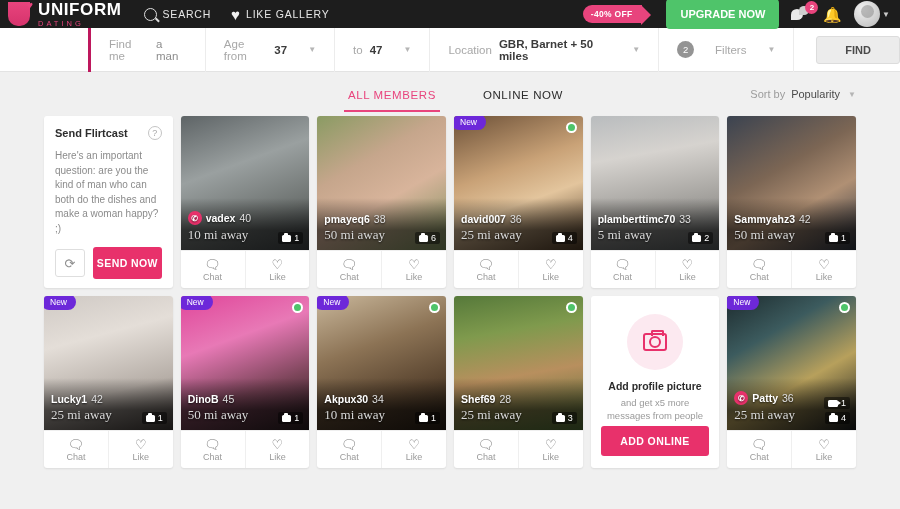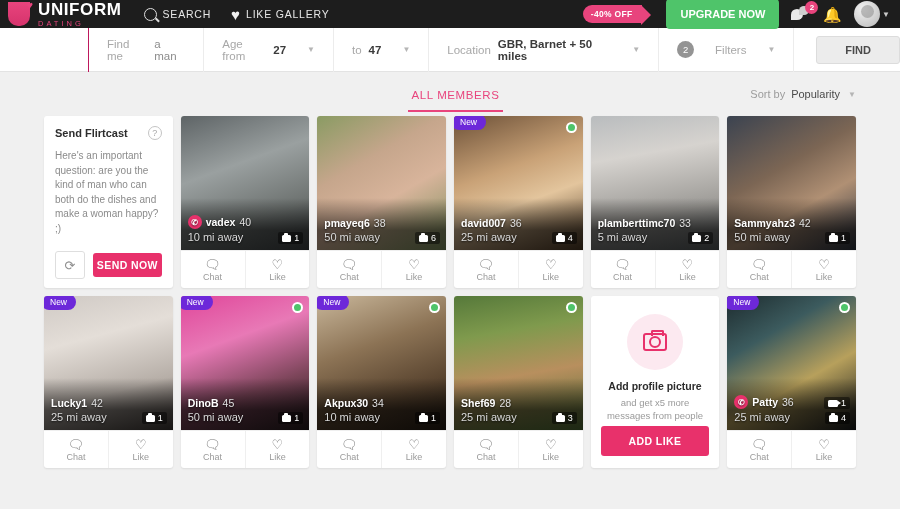--- a/index.html
+++ b/index.html
@@ -87,21 +87,21 @@
 
   
   .searchbar {
     height: 44px; background:#fff; border-bottom:1px solid #e3e3e3;
     display:flex; align-items:center; padding-left: 88px;
   }
   .sfield {
     display:flex; align-items:center; height:44px; padding: 0 18px;
     border-right: 1px solid #ececec; gap:7px; cursor:pointer;
   }
-  .sfield:first-child { border-left:1px solid #be185d; }
+  .sfield:first-child { border-left:3px solid #be185d; }
   .slabel { color:#a8a8a8; font-size:11.5px; }
   .svalue { color:#3b3b3b; font-size:11.5px; font-weight:bold; }
   .svalue.light { font-weight:normal; color:#8d8d8d; }
   .caret { color:#b5b5b5; font-size:8px; margin-left:14px; }
   .caret.tight { margin-left:6px; }
   .filters-count {
     width:17px; height:17px; border-radius:50%; background:#949494; color:#fff;
     font-size:9.5px; display:flex; align-items:center; justify-content:center;
     margin-right:14px;
   }
@@ -158,38 +158,38 @@
     margin-top:auto; display:flex; align-items:center; gap:8px;
     padding: 0 11px 10px;
   }
   .refresh-btn {
     width:30px; height:28px; border:1px solid #dedede; border-radius:3px;
     background:#fff; color:#8e8e8e; font-size:13px; cursor:pointer;
     display:flex; align-items:center; justify-content:center;
   }
   .send-btn {
     flex:1; background:#e8316b; color:#fff; border:none; border-radius:3px;
-    font-size:10.5px; font-weight:bold; letter-spacing:.4px; height:24px; cursor:pointer;
+    font-size:10.5px; font-weight:bold; letter-spacing:.4px; height:32px; cursor:pointer;
     font-family:"Liberation Sans",sans-serif;
   }
 
   
   .photo { position:relative; flex:1; overflow:hidden; }
   .ph-img { position:absolute; inset:0; }
   .ph-overlay {
     position:absolute; left:0; right:0; bottom:0; height:52px;
     background: linear-gradient(180deg, rgba(0,0,0,0) 0%, rgba(0,0,0,.62) 62%);
   }
   .ph-meta { position:absolute; left:7px; bottom:7px; right:7px; }
   .ph-name {
     color:#fff; font-size:10.5px; font-weight:bold; display:flex;
     align-items:center; gap:4px; text-shadow:0 1px 2px rgba(0,0,0,.7);
   }
   .ph-age { font-weight:normal; color:#e0e0e0; }
-  .ph-dist { color:#dadada; font-size:11px; margin-top:2px; text-shadow:0 1px 2px rgba(0,0,0,.7); }
+  .ph-dist { color:#dadada; font-size:13px; margin-top:2px; text-shadow:0 1px 2px rgba(0,0,0,.7);font-family:Liberation Serif, serif; }
   .flirt-dot {
     width:14px; height:14px; border-radius:50%; background:#e8316b;
     display:inline-flex; align-items:center; justify-content:center;
     color:#fff; font-size:8px; flex:0 0 auto;
   }
   .badge-new {
     position:absolute; left:-3px; top:-2px; background:#6d28d9; color:#fff;
     font-size:8.5px; padding:3px 9px 3px 9px; border-radius:9px; z-index:3;
   }
   .online-dot {
@@ -296,21 +296,21 @@
   </div>
 </div>
 
 <div class="searchbar">
   <div class="sfield">
     <span class="slabel">Find me</span>
     <span class="svalue light">a man</span>
   </div>
   <div class="sfield">
     <span class="slabel">Age from</span>
-    <span class="svalue">27</span>
+    <span class="svalue">37</span>
     <span class="caret">▼</span>
   </div>
   <div class="sfield">
     <span class="slabel">to</span>
     <span class="svalue">47</span>
     <span class="caret">▼</span>
   </div>
   <div class="sfield">
     <span class="slabel">Location</span>
     <span class="svalue">GBR, Barnet + 50 miles</span>
@@ -320,20 +320,21 @@
     <span class="filters-count">2</span>
     <span class="slabel">Filters</span>
     <span class="caret">▼</span>
   </div>
   <button class="find-btn">FIND</button>
 </div>
 
 <div class="tabs-wrap">
   <div class="tabs">
     <div class="tab active">ALL MEMBERS</div>
+    <div class="tab">ONLINE NOW</div>
   </div>
   <div class="sortwrap">
     <span class="sort-label">Sort by</span>
     <span class="sort-value">Popularity</span>
     <span class="caret" style="margin-left:2px">▼</span>
   </div>
 </div>
 
 <div class="grid">
 
@@ -630,21 +631,21 @@
       </div>
     </div>
   </div>
 
   <div class="card addphoto">
     <div class="cam-circle">
       <span class="cam-big"></span>
     </div>
     <div class="ap-title">Add profile picture</div>
     <div class="ap-sub">and get x5 more messages from people</div>
-    <button class="ap-btn">ADD LIKE</button>
+    <button class="ap-btn">ADD ONLINE</button>
   </div>
 
   <div class="card">
     <div class="photo">
       <div class="ph-img" style="background: linear-gradient(150deg, rgb(29, 43, 46) 0%, rgb(60, 91, 94) 30%, rgb(183, 160, 92) 62%, rgb(21, 25, 27) 100%);"></div>
       <span class="badge-new">New</span>
       <span class="online-dot"></span>
       <div class="ph-overlay"></div>
       <div class="ph-meta">
         <div class="ph-name">

